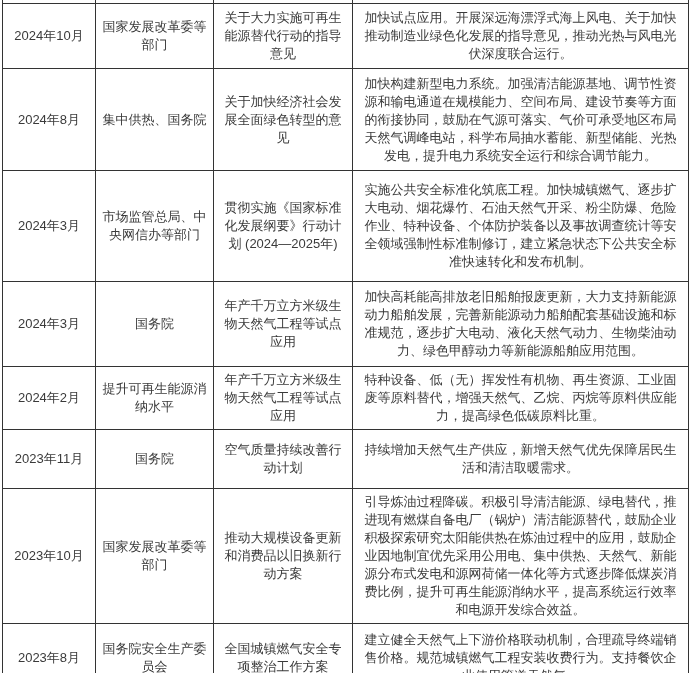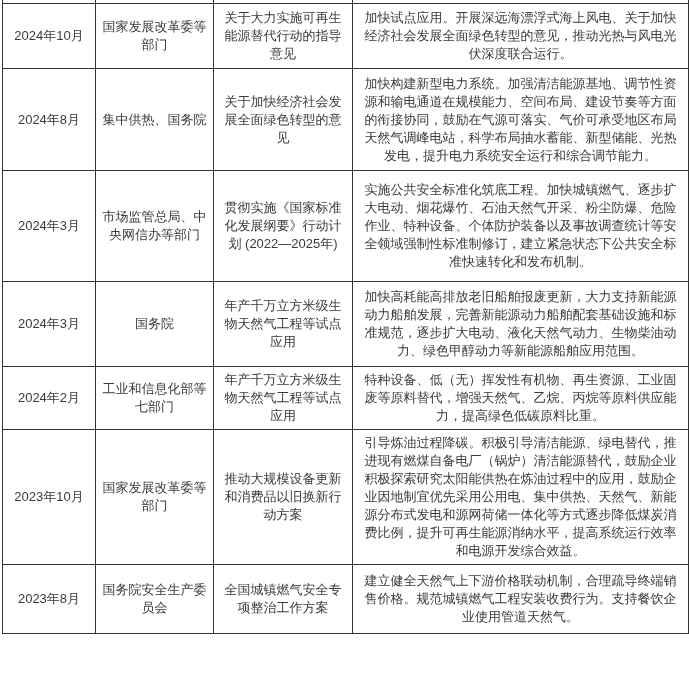--- a/index.html
+++ b/index.html
@@ -56,45 +56,51 @@
       <tr class="stub-row">
         <td></td>
         <td></td>
         <td></td>
         <td></td>
       </tr>
     <tr style="height: 65px;">
           <td class="cell-date">2024年10月</td>
           <td class="cell-department">国家发展改革委等部门</td>
           <td class="cell-title">关于大力实施可再生能源替代行动的指导意见</td>
-          <td class="cell-content">加快试点应用。开展深远海漂浮式海上风电、关于加快经济社会发展全面绿色转型的意见，推动光热与风电光伏深度联合运行。</td>
+          <td class="cell-content">加快试点应用。开展深远海漂浮式海上风电、关于加快推动制造业绿色化发展的指导意见，推动光热与风电光伏深度联合运行。</td>
         </tr>
         <tr style="height: 102px;">
           <td class="cell-date">2024年8月</td>
           <td class="cell-department">集中供热、国务院</td>
           <td class="cell-title">关于加快经济社会发展全面绿色转型的意见</td>
           <td class="cell-content">加快构建新型电力系统。加强清洁能源基地、调节性资源和输电通道在规模能力、空间布局、建设节奏等方面的衔接协同，鼓励在气源可落实、气价可承受地区布局天然气调峰电站，科学布局抽水蓄能、新型储能、光热发电，提升电力系统安全运行和综合调节能力。</td>
         </tr>
         <tr style="height: 111px;">
           <td class="cell-date">2024年3月</td>
           <td class="cell-department">市场监管总局、中央网信办等部门</td>
-          <td class="cell-title">贯彻实施《国家标准化发展纲要》行动计划 (2022—2025年)</td>
+          <td class="cell-title">贯彻实施《国家标准化发展纲要》行动计划 (2024—2025年)</td>
           <td class="cell-content">实施公共安全标准化筑底工程。加快城镇燃气、逐步扩大电动、烟花爆竹、石油天然气开采、粉尘防爆、危险作业、特种设备、个体防护装备以及事故调查统计等安全领域强制性标准制修订，建立紧急状态下公共安全标准快速转化和发布机制。</td>
         </tr>
         <tr style="height: 85px;">
           <td class="cell-date">2024年3月</td>
           <td class="cell-department">国务院</td>
           <td class="cell-title">年产千万立方米级生物天然气工程等试点应用</td>
           <td class="cell-content">加快高耗能高排放老旧船舶报废更新，大力支持新能源动力船舶发展，完善新能源动力船舶配套基础设施和标准规范，逐步扩大电动、液化天然气动力、生物柴油动力、绿色甲醇动力等新能源船舶应用范围。</td>
         </tr>
         <tr style="height: 60px;">
           <td class="cell-date">2024年2月</td>
-          <td class="cell-department">工业和信息化部等七部门</td>
+          <td class="cell-department">提升可再生能源消纳水平</td>
           <td class="cell-title">年产千万立方米级生物天然气工程等试点应用</td>
           <td class="cell-content">特种设备、低（无）挥发性有机物、再生资源、工业固废等原料替代，增强天然气、乙烷、丙烷等原料供应能力，提高绿色低碳原料比重。</td>
+        </tr>
+        <tr style="height: 59px;">
+          <td class="cell-date">2023年11月</td>
+          <td class="cell-department">国务院</td>
+          <td class="cell-title">空气质量持续改善行动计划</td>
+          <td class="cell-content">持续增加天然气生产供应，新增天然气优先保障居民生活和清洁取暖需求。</td>
         </tr>
         <tr style="height: 108px;">
           <td class="cell-date">2023年10月</td>
           <td class="cell-department">国家发展改革委等部门</td>
           <td class="cell-title">推动大规模设备更新和消费品以旧换新行动方案</td>
           <td class="cell-content">引导炼油过程降碳。积极引导清洁能源、绿电替代，推进现有燃煤自备电厂（锅炉）清洁能源替代，鼓励企业积极探索研究太阳能供热在炼油过程中的应用，鼓励企业因地制宜优先采用公用电、集中供热、天然气、新能源分布式发电和源网荷储一体化等方式逐步降低煤炭消费比例，提升可再生能源消纳水平，提高系统运行效率和电源开发综合效益。</td>
         </tr>
         <tr style="height: 69px;">
           <td class="cell-date">2023年8月</td>
           <td class="cell-department">国务院安全生产委员会</td>

